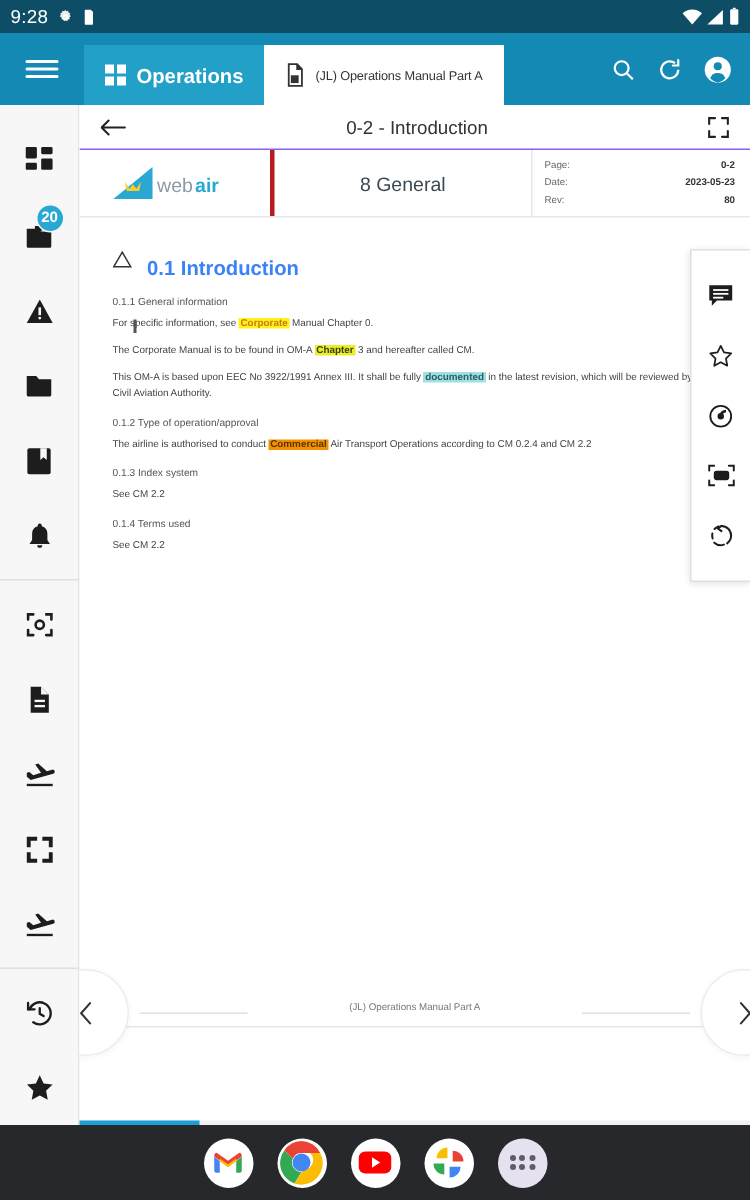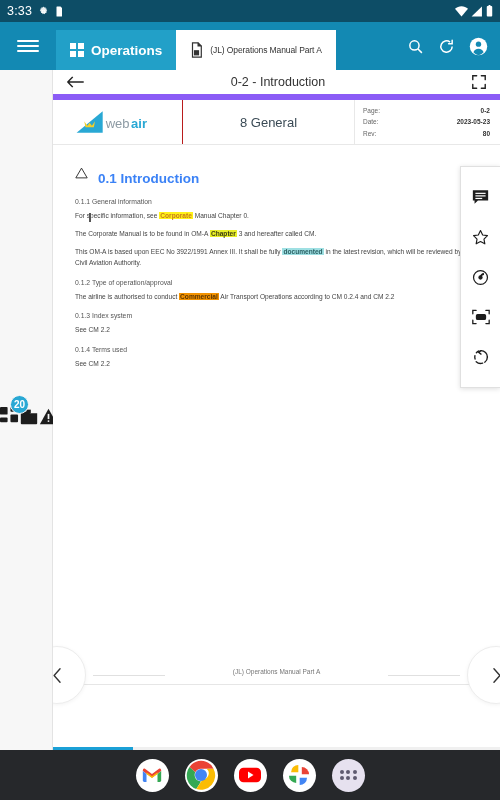--- a/index.html
+++ b/index.html
@@ -43,51 +43,51 @@
   .tab-grid i { background:#fff; display:block; }
   .tab-grid i:nth-child(1){ height:6px; }
   .tab-grid i:nth-child(4){ height:6px; }
   .appbar-actions { display:flex; align-items:center; gap:14px; padding:0 12px; }
   .appbar-actions .ic { cursor:pointer; display:flex; align-items:center; }
 
   
   .rail {
     position:absolute; left:0; top:70px; width:53px; bottom:50px;
     background:#f7f7f7; border-right:1px solid #e3e3e3;
-    display:flex; flex-direction:row; align-items:center;
+    display:flex; flex-direction:column; align-items:center;
     padding-top:12px;
   }
   .rail-item { position:relative; height:50px; width:53px; display:flex;
     align-items:center; justify-content:center; cursor:pointer; }
   .rail-sep { width:53px; height:1px; background:#e0e0e0; margin:4px 0; }
   .badge {
     position:absolute; top:4px; right:10px;
     background:#29a8d4; color:#fff; font-size:10px; font-weight:600;
     min-width:19px; height:19px; border-radius:10px;
     display:flex; align-items:center; justify-content:center;
     border:1.5px solid #f7f7f7;
   }
 
   
   .viewer { position:absolute; left:53px; top:70px; right:0; bottom:50px;
     background:#fff; overflow:hidden; }
   .doc-toolbar {
     height:30px; display:flex; align-items:center; padding:0 14px;
-    border-bottom:6px solid #8b5cf6; background:#fff;
+    border-bottom:1px solid #8b5cf6; background:#fff;
   }
   .doc-back { cursor:pointer; display:flex; align-items:center; }
   .doc-title { flex:1; text-align:center; font-size:12.5px; color:#333; }
   .doc-expand { cursor:pointer; display:flex; }
 
   .doc-header {
     display:flex; align-items:stretch; height:45px;
     border-bottom:1px solid #e8e8e8;
   }
   .dh-logo { width:130px; display:flex; align-items:center; justify-content:center;
-    border-right:1px solid #b91c1c; }
+    border-right:3px solid #b91c1c; }
   .dh-center { flex:1; display:flex; align-items:center; justify-content:center;
     border-right:1px solid #e8e8e8; font-size:13px; color:#3a4a55; }
   .dh-meta { width:145px; padding:5px 10px 5px 8px; font-size:6.5px; color:#555; }
   .dh-row { display:flex; justify-content:space-between; line-height:1.75; }
   .dh-row .k { color:#666; }
   .dh-row .v { font-weight:700; color:#333; }
 
   .doc-body { padding:14px 22px 0 22px; position:relative; }
   .sec-title { display:flex; align-items:center; gap:10px; margin-bottom:12px; }
   .sec-title h2 { font-size:13.5px; font-weight:700; color:#3b82f6;margin-top:12px; }
@@ -151,21 +151,21 @@
   .dots i { width:4px; height:4px; border-radius:50%; background:#5f5a70; display:block;}
   svg { display:block; }
 </style>
 </head>
 <body>
 
 <div id="app">
 
   <div class="statusbar">
     <div class="sb-left">
-      <span class="sb-time">3:33</span>
+      <span class="sb-time">9:28</span>
       <span>
         <svg width="11" height="11" viewBox="0 0 24 24" fill="#fff">
           <path d="M12 8a4 4 0 100 8 4 4 0 000-8zm0 6a2 2 0 110-4 2 2 0 010 4z"></path>
           <path d="M12 1l1.6 2.2 2.6-.7.5 2.7 2.6.8-1 2.5 1.8 2.1-2.1 1.7.6 2.7-2.7.3-1 2.5-2.4-1.2-2.4 1.2-1-2.5-2.7-.3.6-2.7L3.9 10.6 5.7 8.5l-1-2.5 2.6-.8.5-2.7 2.6.7z" opacity=".9"></path>
         </svg>
       </span>
       <span>
         <svg width="9" height="11" viewBox="0 0 16 22" fill="#fff">
           <path d="M3 1h7l3 3v16a1 1 0 01-1 1H3a1 1 0 01-1-1V2a1 1 0 011-1z"></path>
         </svg>

